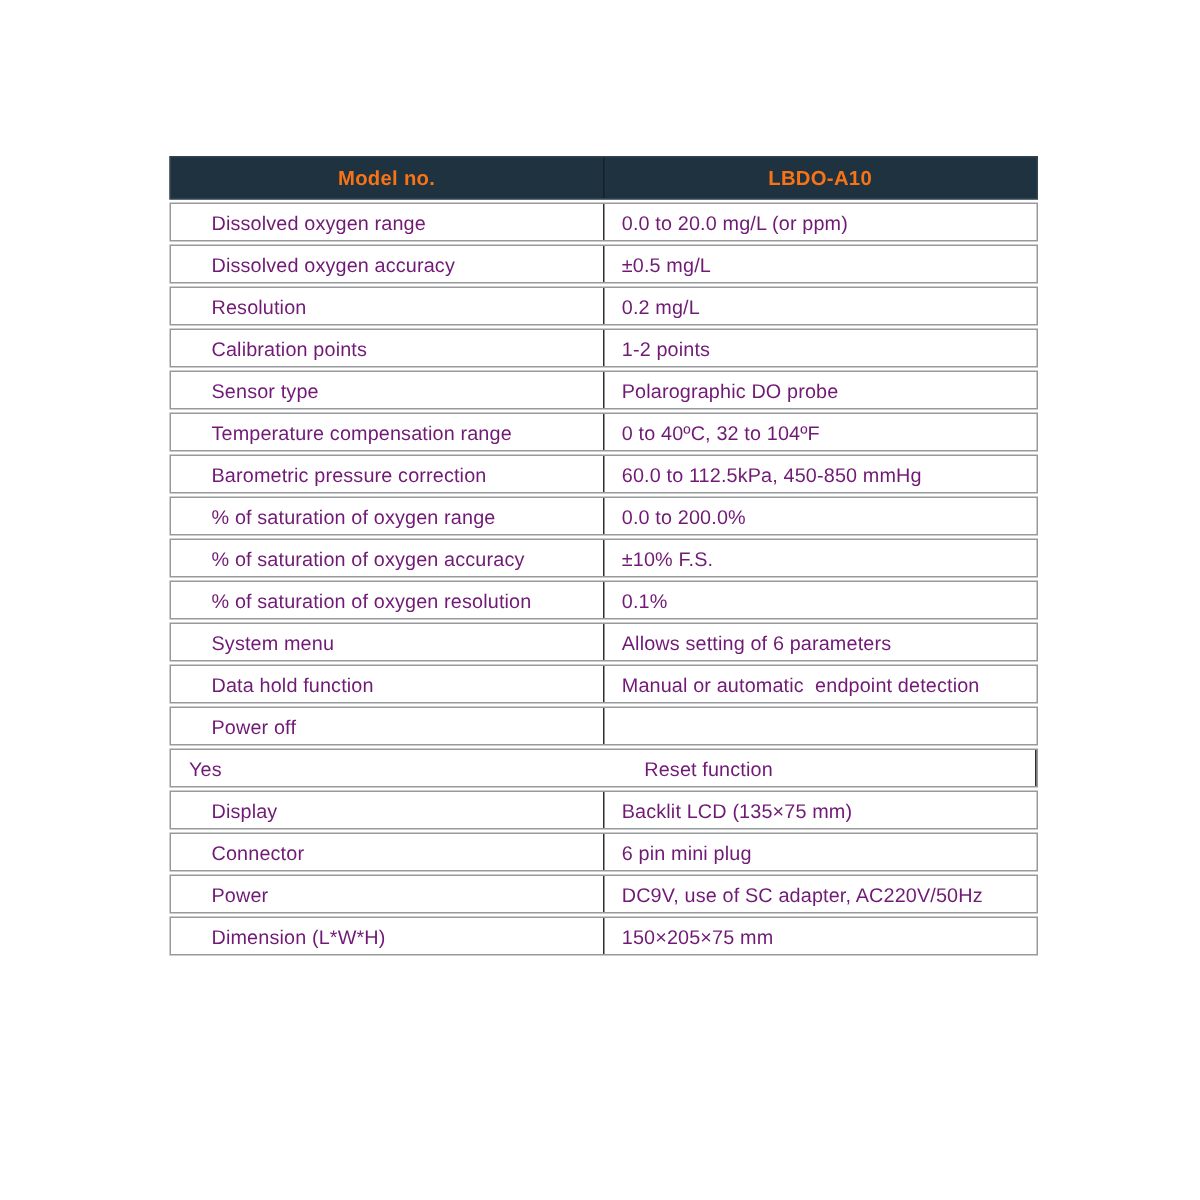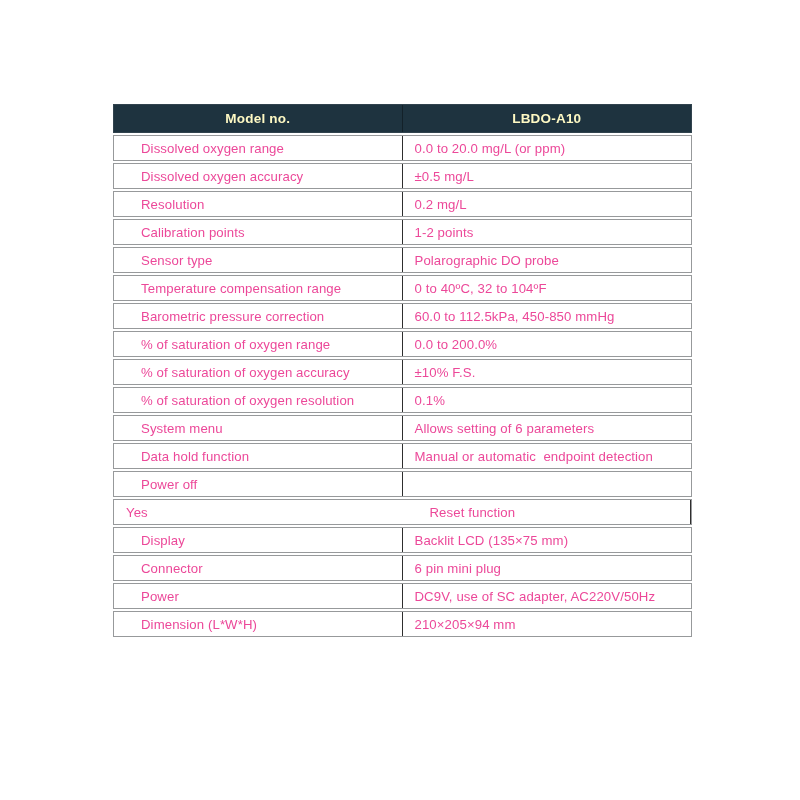--- a/index.html
+++ b/index.html
@@ -21,38 +21,38 @@
     height: 29px;
     background: var(--header-bg, #1e333f);
     margin-bottom: 2px;
     border: 1px solid #31434e;
   }
   .header-cell {
     width: 50%;
     display: flex;
     align-items: center;
     justify-content: center;
-    color: #fef9c3;
+    color: #f97316;
     font-weight: bold;
     font-size: 13.5px;
     letter-spacing: 0.2px;
   }
   .header-cell.left { border-right: 1px solid rgba(0,0,0,0.35); }
   .spec-row {
     display: flex;
     height: 26px;
     border: 1px solid #97999b;
     margin-bottom: 2px;
     background: #ffffff;
   }
   .cell {
     display: flex;
     align-items: center;
     font-size: 13.2px;
-    color: #ec4899;
+    color: #701a75;
     letter-spacing: 0.1px;
     white-space: pre-wrap;
     overflow: hidden;
   }
   .cell-label {
     width: 50%;
     border-right: 1.5px solid #2e2e2e;
     padding-left: 27px;
   }
   .cell-value {
@@ -150,17 +150,17 @@
     <div class="cell cell-value">6 pin mini plug</div>
   </div>
 
   <div class="spec-row">
     <div class="cell cell-label">Power</div>
     <div class="cell cell-value">DC9V, use of SC adapter, AC220V/50Hz</div>
   </div>
 
   <div class="spec-row">
     <div class="cell cell-label">Dimension (L*W*H)</div>
-    <div class="cell cell-value">210×205×94 mm</div>
+    <div class="cell cell-value">150×205×75 mm</div>
   </div>
 
 </div>
 </div>
 
 </body></html>

